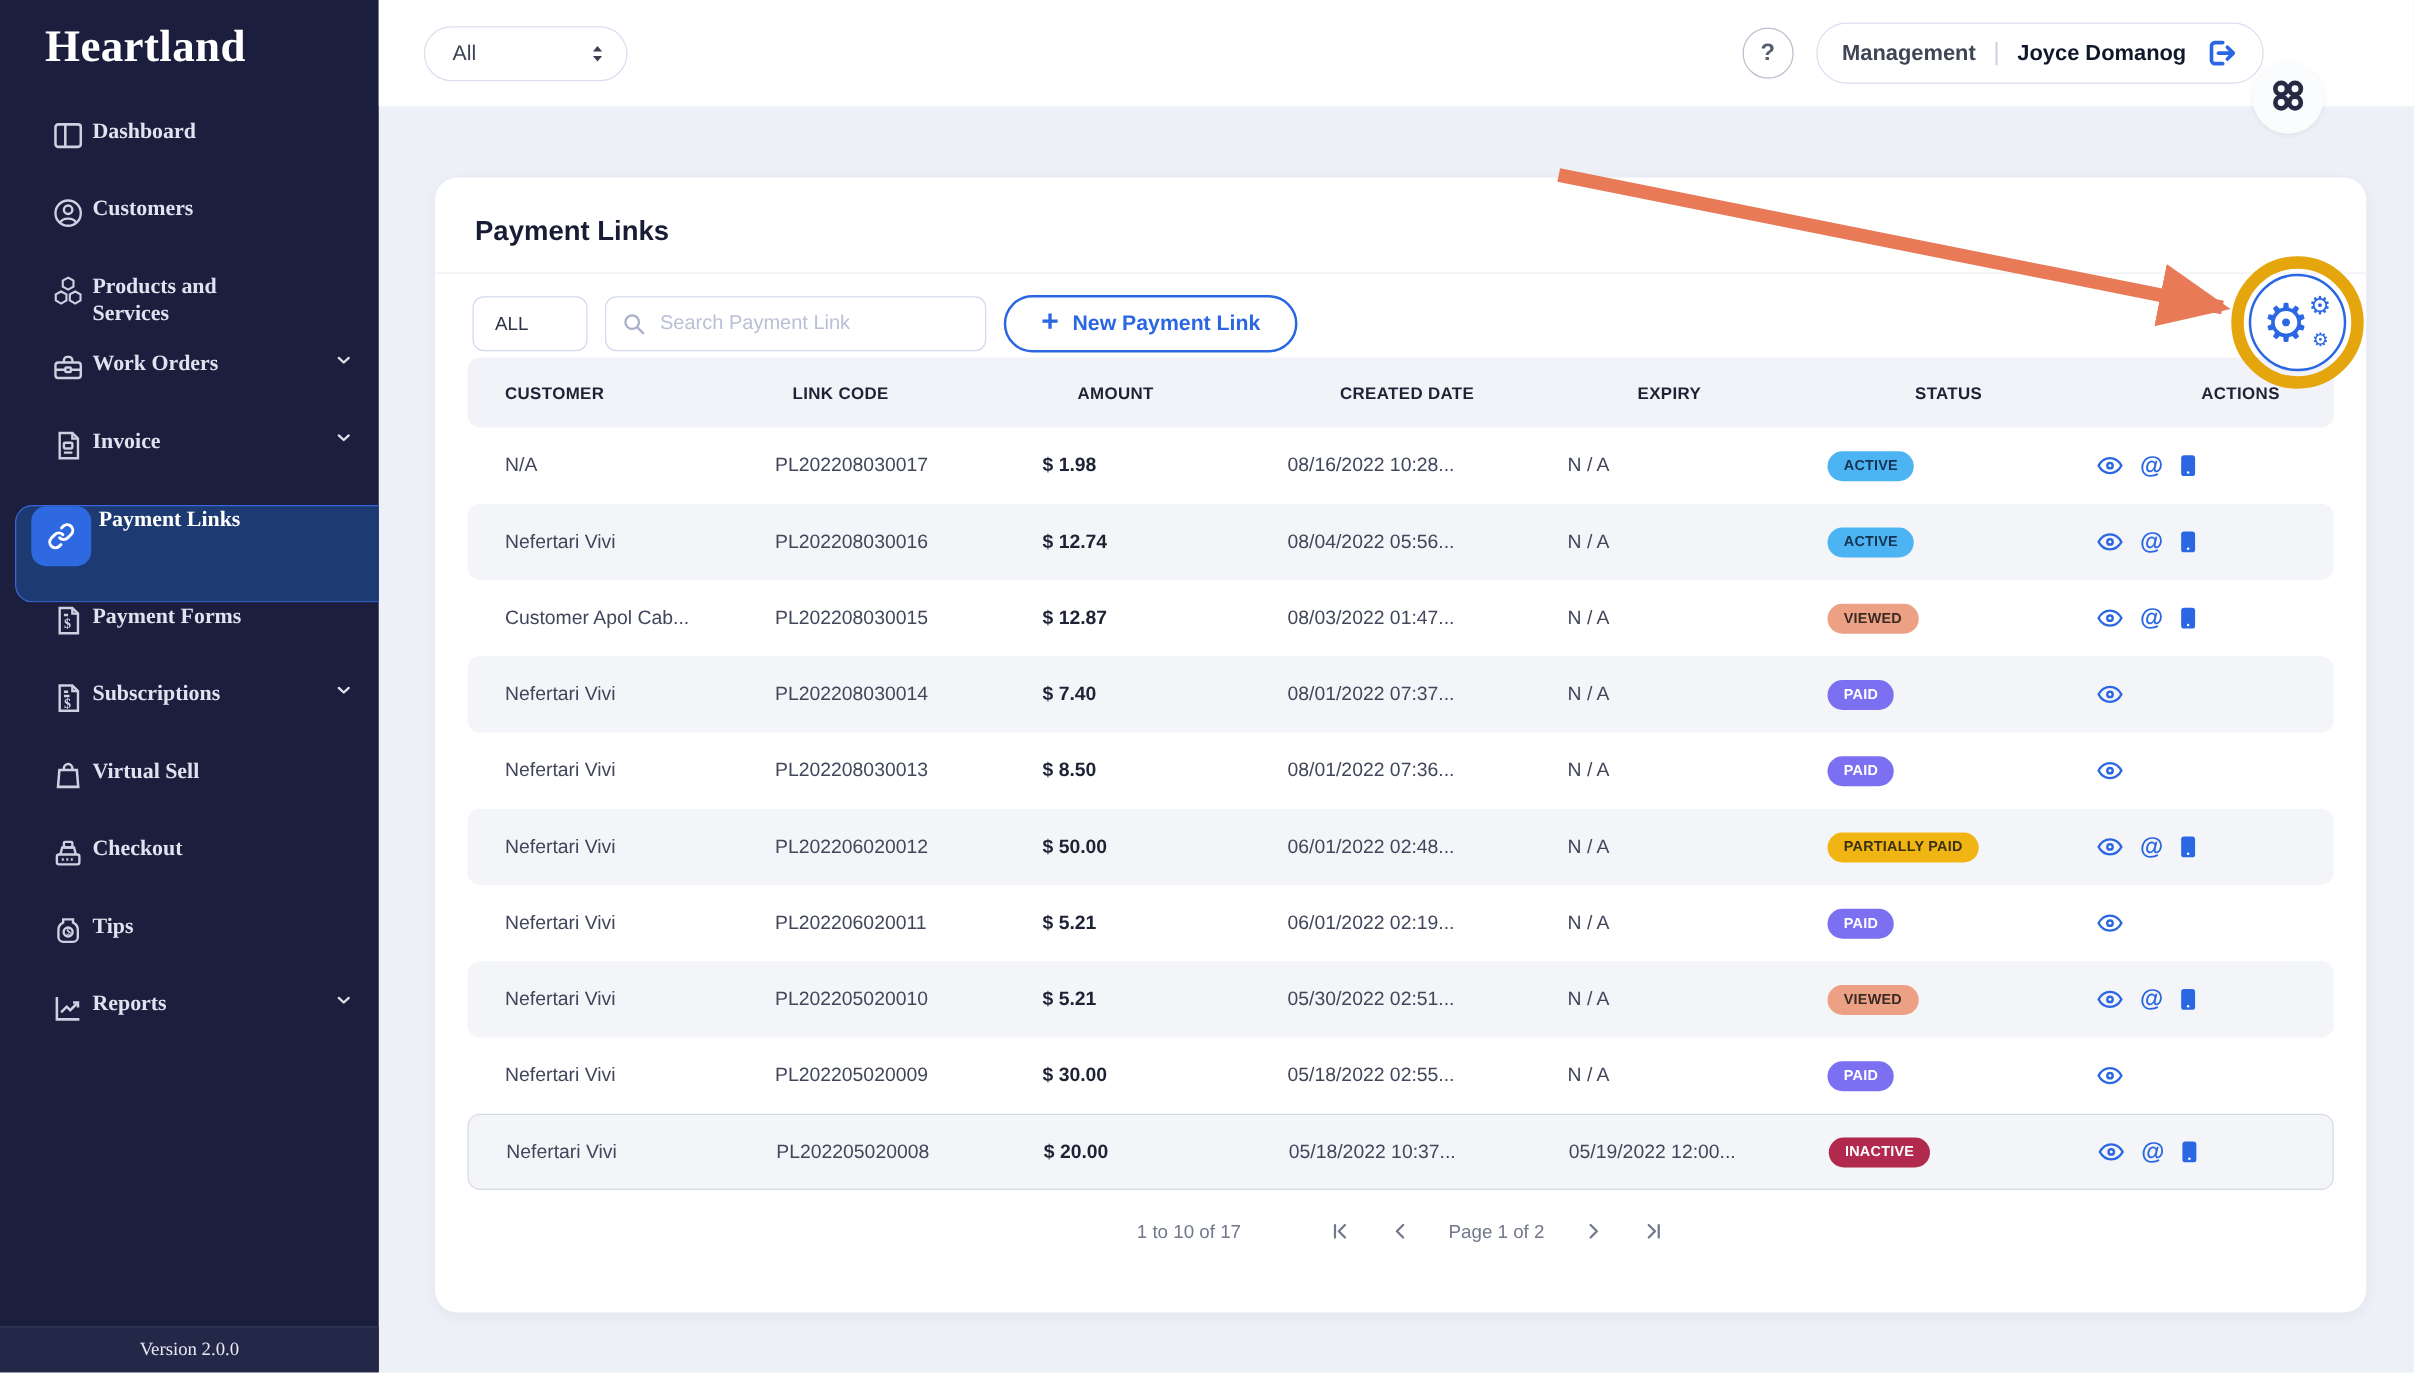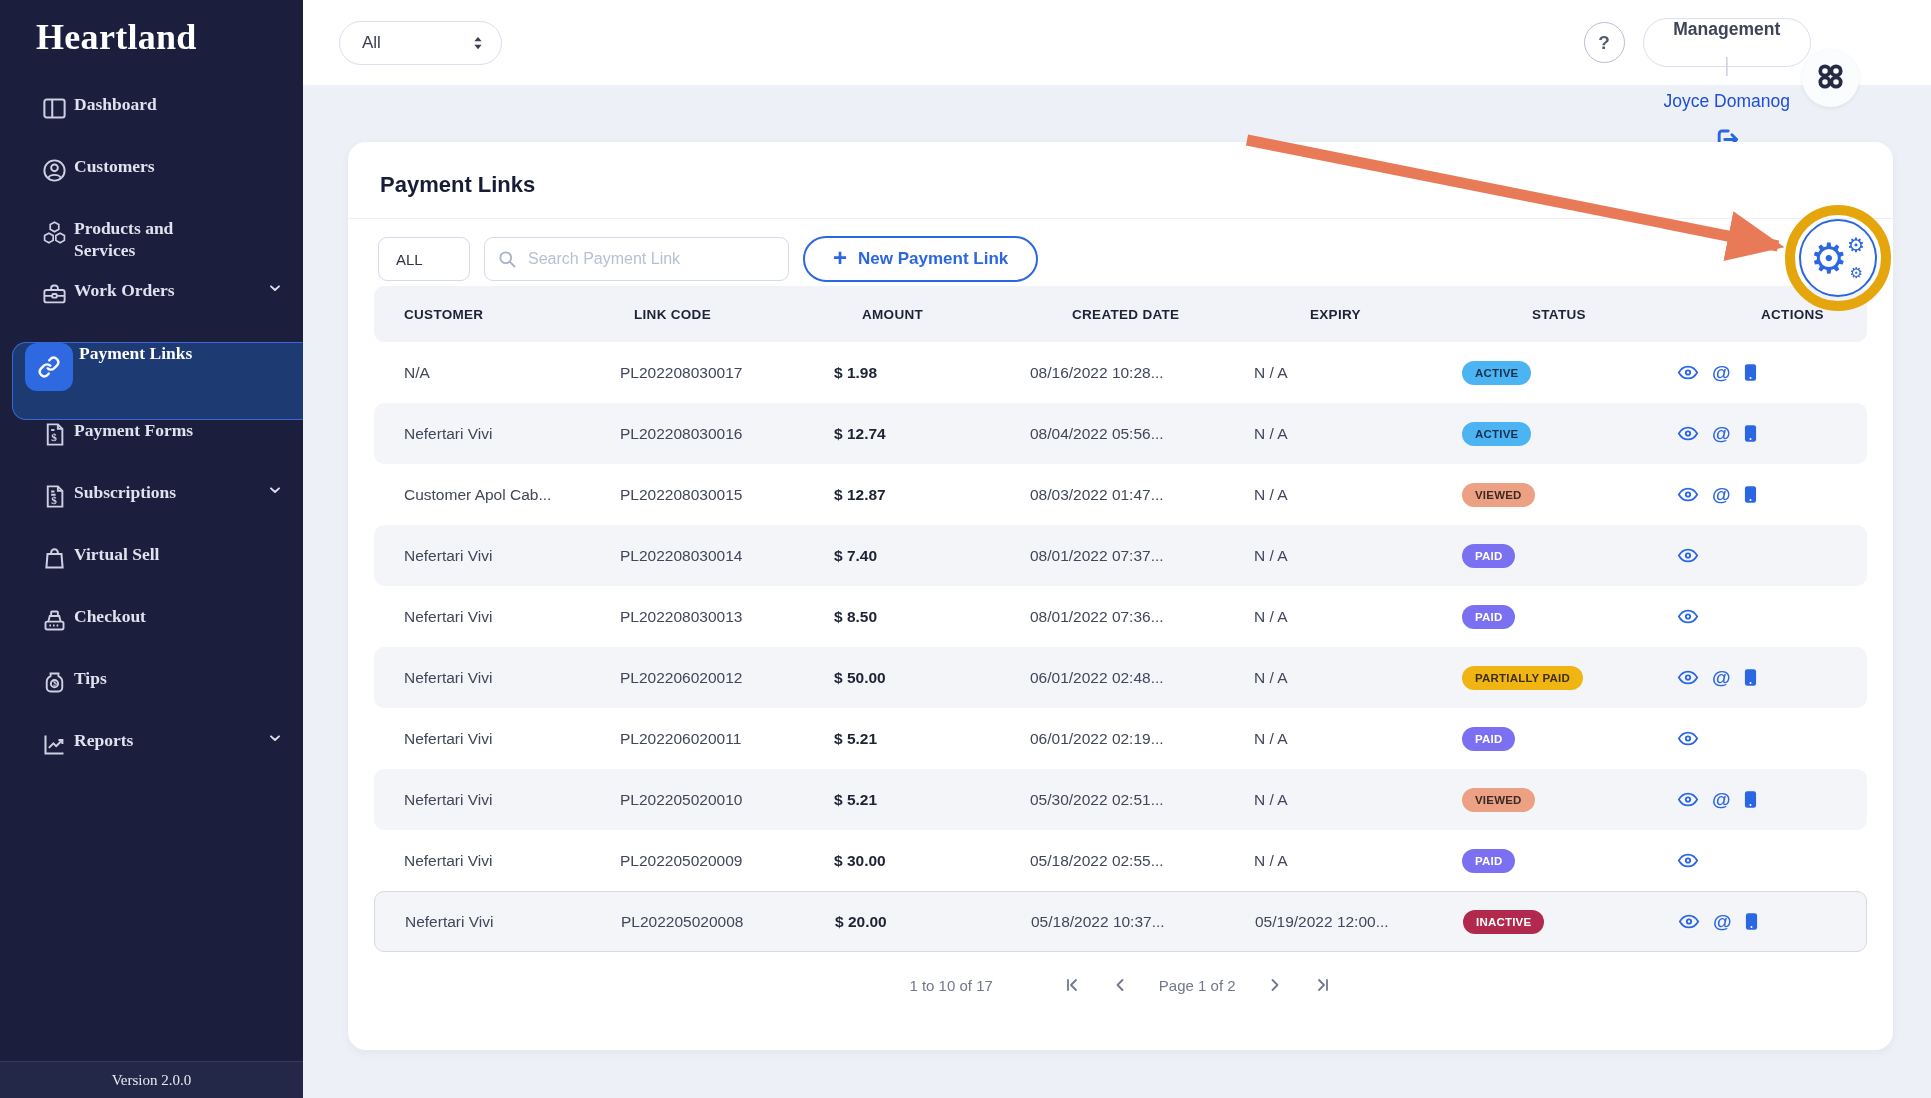--- a/index.html
+++ b/index.html
@@ -59,25 +59,25 @@
   }
   .sel-arrows svg { width:14px; height:18px; display:block; }
   .topbar-right { margin-left:auto; display:flex; align-items:center; gap:18px; }
   .help-btn {
     width:41px; height:41px; border-radius:50%; border:1.5px solid #b9bfce;
     display:flex; align-items:center; justify-content:center;
     font-size:19px; font-weight:700; color:#565c6e; cursor:pointer; background:#fff;
   }
   .user-pill {
     height:49px; border:1px solid #dadef0; border-radius:25px; background:#fff;
-    display:flex; align-items:center; padding:0 20px; gap:14px; font-size:17.5px; cursor:pointer;flex-direction:column;
+    display:flex; align-items:center; padding:0 20px; gap:14px; font-size:17.5px; cursor:pointer;
   }
   .role { font-weight:700; color:#3f4457; }
   .pill-divider { color:#d0d4e2; font-size:20px; }
-  .uname { color:#1d4ed8; }
+  .uname { color:#0f172a;font-weight:bold; }
   .logout { width:27px; height:27px; }
   .logout svg { width:27px; height:27px; }
   .grid-btn {
     position:absolute; top:50px; right:72px; width:57px; height:57px;
     border-radius:50%; background:#fbfcfe; display:flex; align-items:center; justify-content:center;
     box-shadow:0 1px 4px rgba(30,40,80,.08); cursor:pointer; z-index:6;
   }
   .grid-btn svg { width:31px; height:31px; }
 
   
@@ -214,20 +214,34 @@
         <div class="nav-item">
           <span class="icon">
             <svg viewBox="0 0 24 24" fill="none" stroke="currentColor" stroke-width="1.7">
               <rect x="3" y="8" width="18" height="11" rx="2"></rect>
               <path d="M9 8V6.4A2.4 2.4 0 0 1 11.4 4h1.2A2.4 2.4 0 0 1 15 6.4V8"></path>
               <path d="M3 13.2h7m4 0h7"></path>
               <rect x="10" y="11.6" width="4" height="3.2" rx=".8"></rect>
             </svg>
           </span>
           <span class="nav-label">Work Orders</span>
+          <span class="nav-chevron"><svg viewBox="0 0 24 24" fill="none" stroke="currentColor" stroke-width="2.8" stroke-linecap="round" stroke-linejoin="round">
+              <path d="M6 9.5l6 5.5 6-5.5"></path>
+            </svg></span>
+        </div>
+        <div class="nav-item">
+          <span class="icon">
+            <svg viewBox="0 0 24 24" fill="none" stroke="currentColor" stroke-width="1.7">
+              <path d="M6 3h9l4 4v14H6z"></path>
+              <path d="M15 3v4h4"></path>
+              <rect x="9" y="10" width="6" height="4" rx=".8"></rect>
+              <path d="M9 17h6"></path>
+            </svg>
+          </span>
+          <span class="nav-label">Invoice</span>
           <span class="nav-chevron"><svg viewBox="0 0 24 24" fill="none" stroke="currentColor" stroke-width="2.8" stroke-linecap="round" stroke-linejoin="round">
               <path d="M6 9.5l6 5.5 6-5.5"></path>
             </svg></span>
         </div>
         <div class="nav-item active">
           <span class="icon">
             <svg viewBox="0 0 24 24" fill="none" stroke="currentColor" stroke-width="2.2" stroke-linecap="round">
               <path d="M10.8 13.2a4.2 4.2 0 0 0 5.9 0l2.9-2.9a4.2 4.2 0 0 0-5.9-5.9l-1.5 1.5"></path>
               <path d="M13.2 10.8a4.2 4.2 0 0 0-5.9 0l-2.9 2.9a4.2 4.2 0 0 0 5.9 5.9l1.5-1.5"></path>
             </svg>

